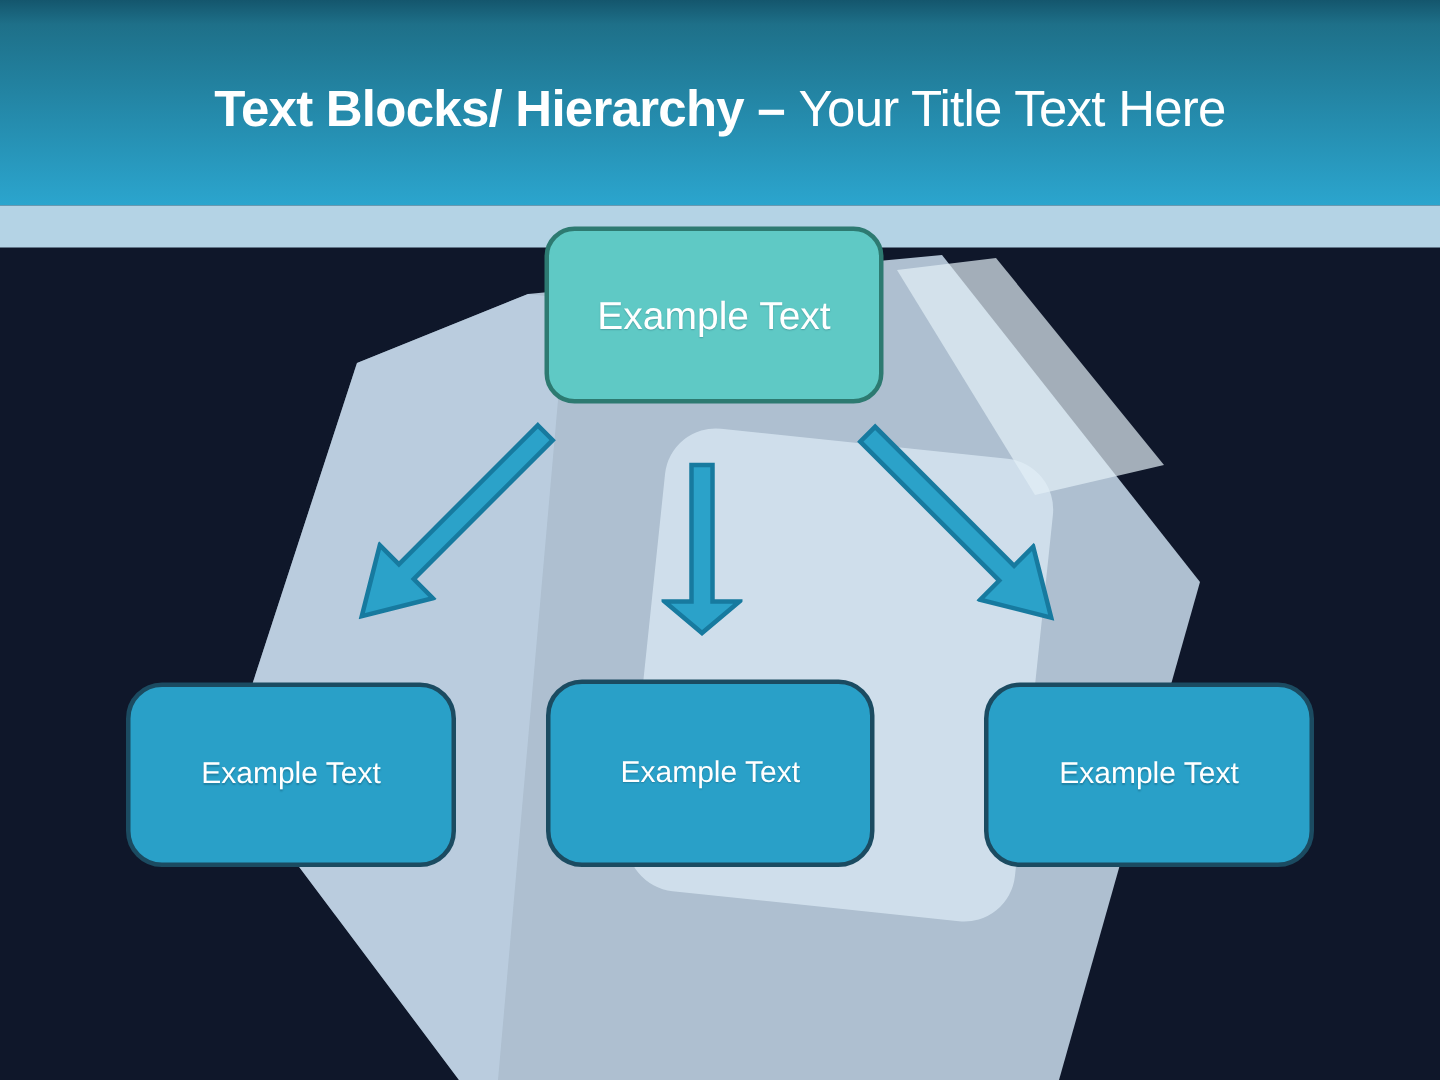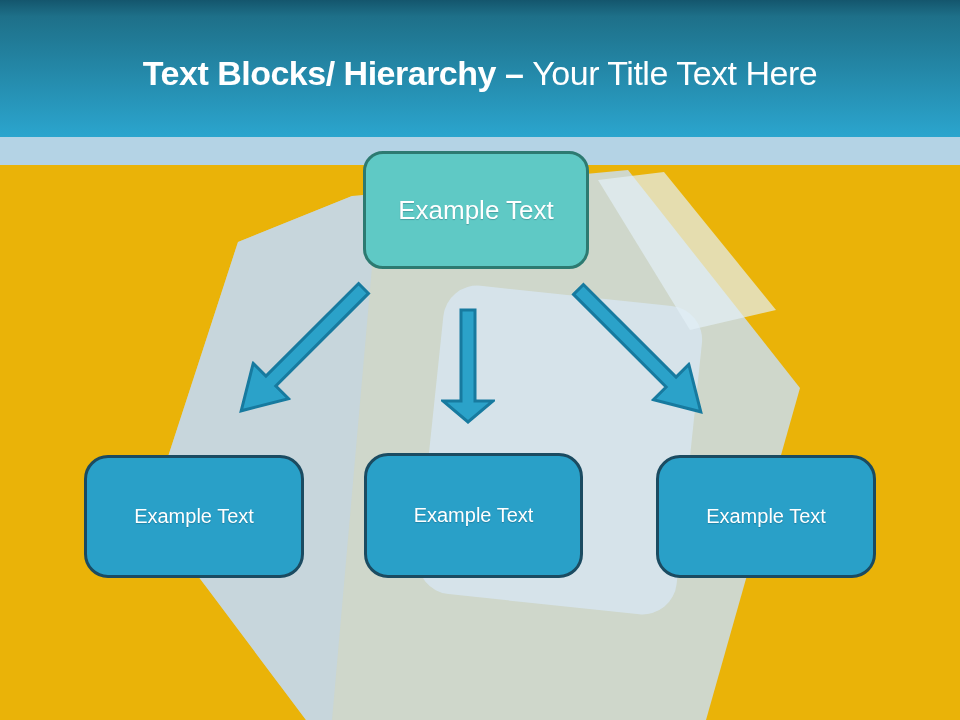--- a/index.html
+++ b/index.html
@@ -1,18 +1,18 @@
 <!DOCTYPE html>
 <html><head>
 <meta charset="utf-8">
 <style>
   html,body{margin:0;padding:0;background:#333;}
   .slide{
     position:relative;width:960px;height:720px;overflow:hidden;
-    background:#eab308;
+    background:#0f172a;
     font-family:"Liberation Sans", sans-serif;
   }
 
   
   .header{
     position:absolute;left:0;top:0;width:960px;height:137px;
     background:linear-gradient(180deg,#14566d 0%,#1e7089 12%,#2ba5ce 100%);
     display:flex;align-items:center;justify-content:center;
   }
   .title{

